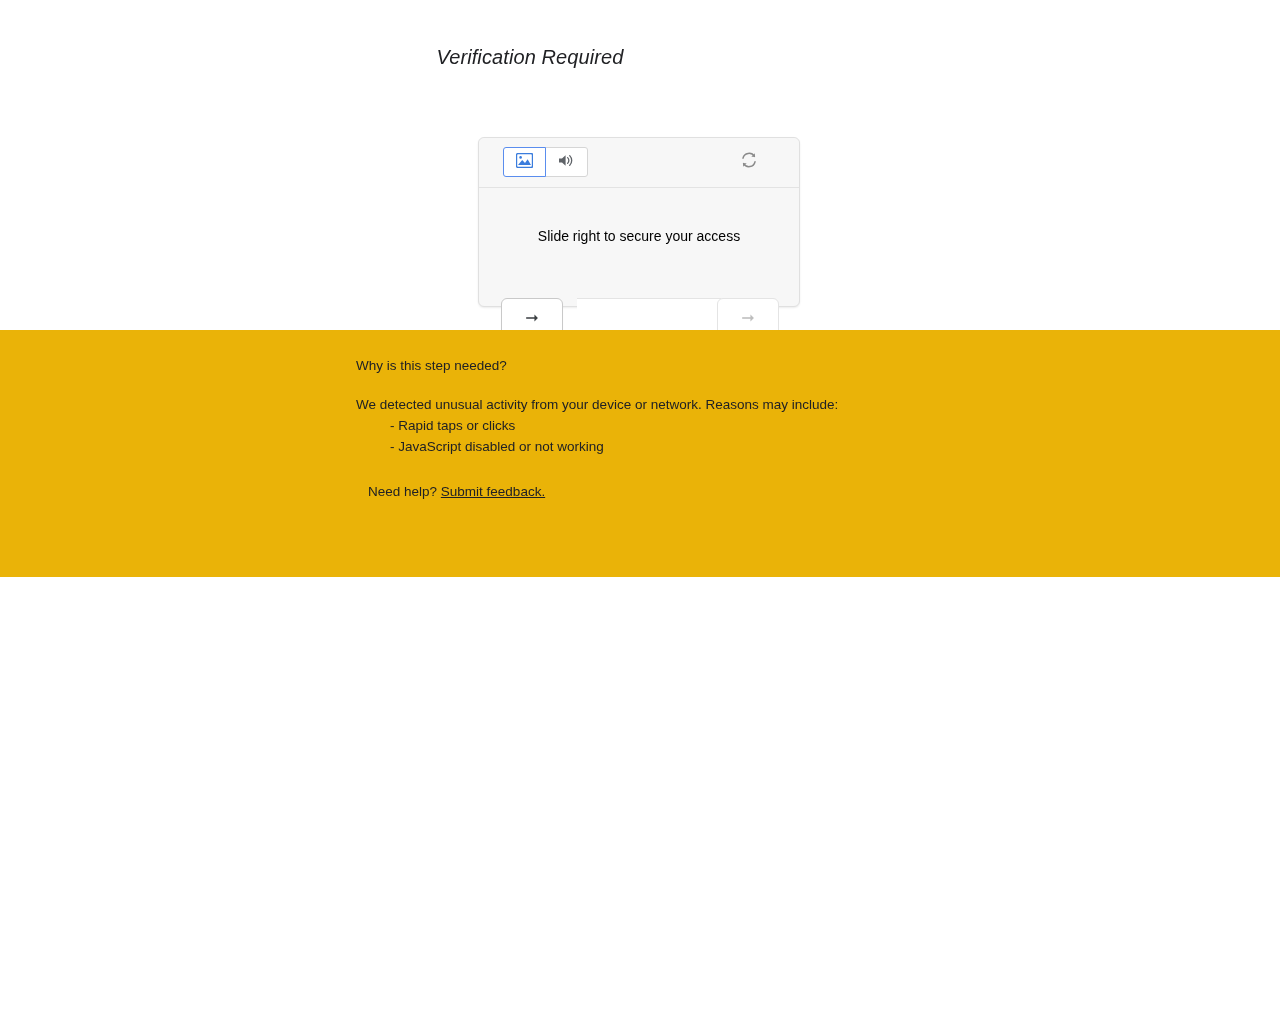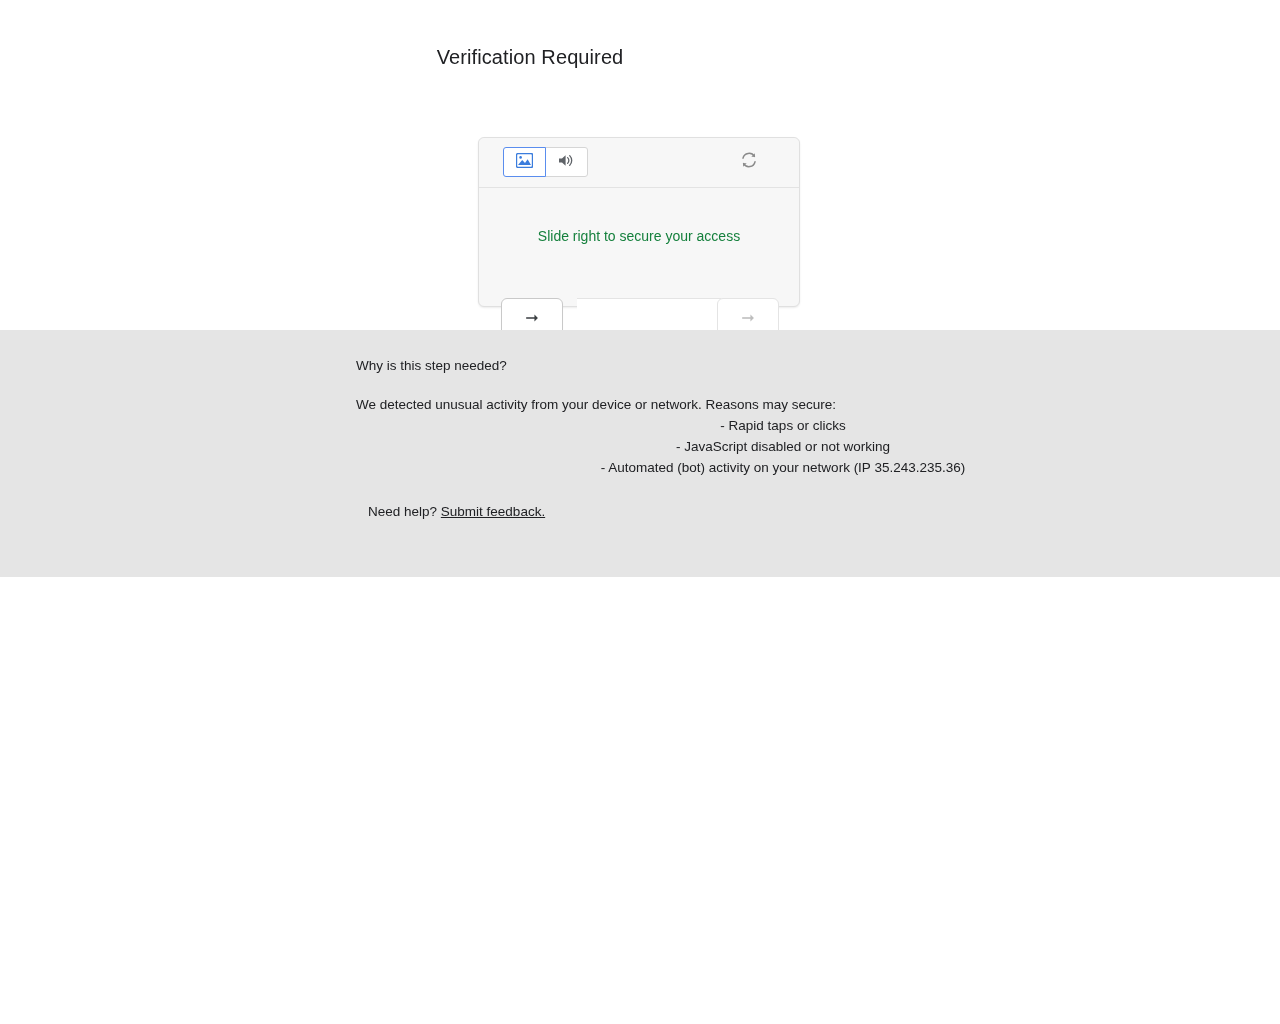--- a/index.html
+++ b/index.html
@@ -23,20 +23,21 @@
   .page-title {
     position: absolute;
     top: 46px;
     left: 0;
     width: 1060px;
     text-align: center;
     font-size: 20px;
     font-weight: 400;
     color: #202124;
     letter-spacing: 0.1px;
+    font-style: italic;
   }
 
   
   .captcha {
     position: absolute;
     left: 478px;
     top: 137px;
     width: 322px;
     height: 170px;
     background: #f7f7f7;
@@ -102,21 +103,21 @@
     height: 119px;
   }
 
   .slide-label {
     position: absolute;
     top: 40px;
     left: 0;
     width: 100%;
     text-align: center;
     font-size: 14px;
-    color: #15803d;
+    color: #000000;
   }
 
   .slider-row {
     position: absolute;
     left: 22px;
     top: 110px;
     width: 278px;
     height: 40px;
   }
 
@@ -168,42 +169,42 @@
   .arrow-dark { color: #3c4043; font-size: 16px; line-height: 1; }
   .arrow-light { color: #bdbdbd; font-size: 16px; line-height: 1; }
 
   
   .info-panel {
     position: absolute;
     left: 0;
     top: 330px;
     width: 1280px;
     height: 247px;
-    background: #e5e5e5;
+    background: #eab308;
   }
 
   .info-inner {
     position: absolute;
     left: 356px;
     top: 28px;
     width: 820px;
     font-size: 13.5px;
     color: #202124;
     line-height: 1.25;
   }
 
   .info-q { margin: 0 0 22px 0; }
   .info-lead { margin: 0 0 0 0; }
 
   .reason-list {
     margin: 4px 0 0 0;
     padding: 0 0 0 34px;
     list-style: none;
   }
-  .reason-list li { margin: 0 0 4px 0; text-align: center; }
+  .reason-list li { margin: 0 0 4px 0; }
 
   .help-line { margin: 28px 0 0 12px; }
   .help-link {
     color: #202124;
     text-decoration: underline;
     cursor: pointer;
   }
 
   .id-line { margin: 16px 0 0 0; }
 </style>
@@ -265,26 +266,25 @@
       </div>
     </div>
 
   </div>
 
   <div class="info-panel">
     <div class="info-inner">
 
       <p class="info-q">Why is this step needed?</p>
 
-      <p class="info-lead">We detected unusual activity from your device or network. Reasons may secure:</p>
+      <p class="info-lead">We detected unusual activity from your device or network. Reasons may include:</p>
 
       <ul class="reason-list">
         <li>- Rapid taps or clicks</li>
         <li>- JavaScript disabled or not working</li>
-        <li>- Automated (bot) activity on your network (IP 35.243.235.36)</li>
       </ul>
 
       <p class="help-line">
         <span>Need help?</span>
         <span class="help-link">Submit feedback.</span>
       </p>
 
 
     </div>
   </div>

